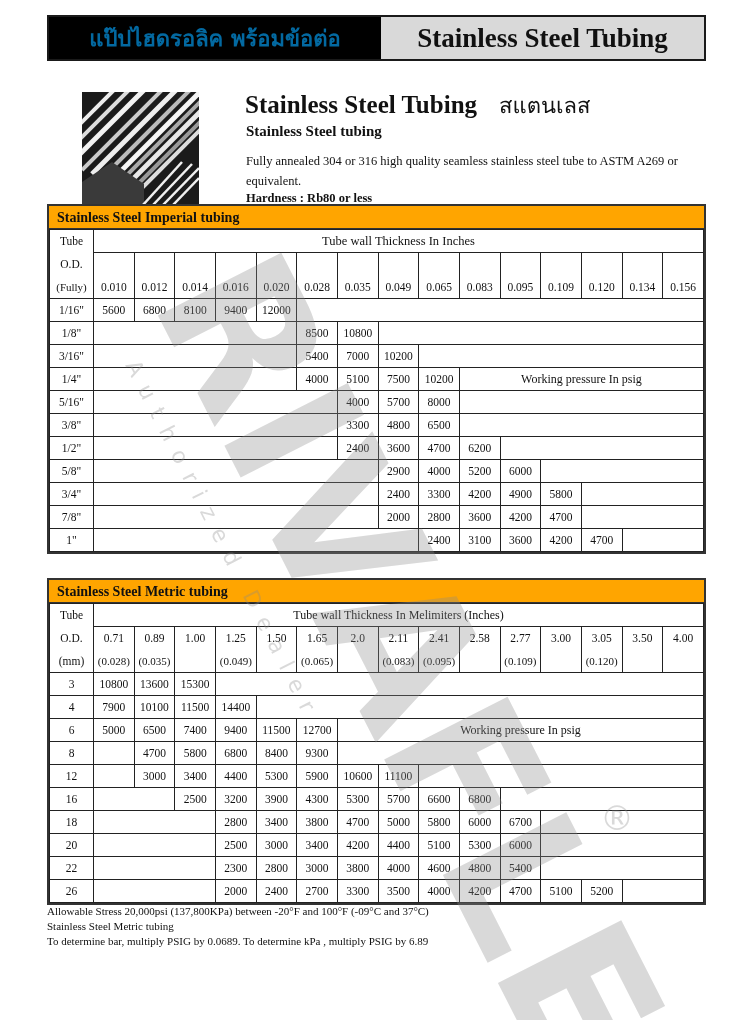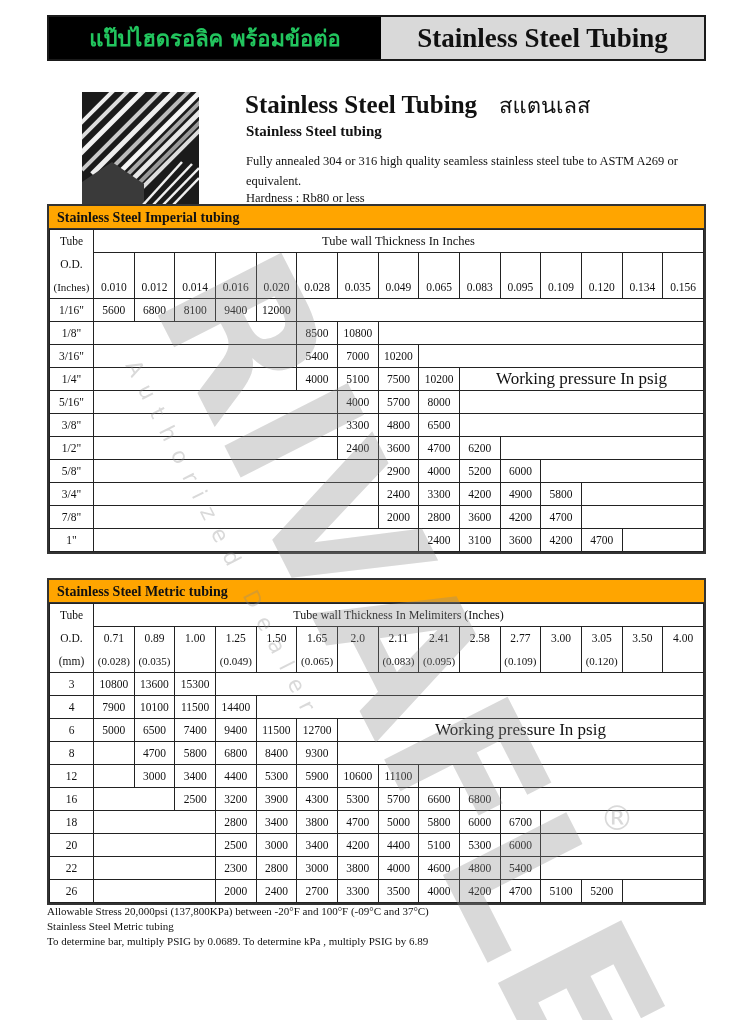--- a/index.html
+++ b/index.html
@@ -1,39 +1,39 @@
 <!DOCTYPE html>
 <html><head>
 <meta charset="utf-8">
 <style>
   * { box-sizing: border-box; margin: 0; padding: 0; }
   html, body { width: 750px; height: 1020px; background: #fff; overflow: hidden; }
   body { position: relative; font-family: "Liberation Serif", "DejaVu Serif", serif; color: #111; }
 
   .hdr { position: absolute; left: 47px; top: 15px; width: 659px; height: 46px; border: 2px solid #1a1a1a; display: flex; }
-  .hdr-left { width: 332px; background: #000; color: #22c55e; font-family: "DejaVu Sans", sans-serif; font-weight: bold; font-size: 22px; display: flex; align-items: center; justify-content: center; }
+  .hdr-left { width: 332px; background: #000; color: #0369a1; font-family: "DejaVu Sans", sans-serif; font-weight: bold; font-size: 22px; display: flex; align-items: center; justify-content: center; }
   .hdr-right { flex: 1; background: #d9d9d9; color: #111; font-weight: bold; font-size: 27px; display: flex; align-items: center; justify-content: center; }
 
   .photo { position: absolute; left: 82px; top: 92px; width: 117px; height: 114px; overflow: hidden; background: #222; }
   .photo svg { display: block; }
 
   .title { position: absolute; left: 245px; top: 88px; font-size: 25px; font-weight: bold; white-space: nowrap; }
   .title .th { font-family: "DejaVu Sans", sans-serif; font-weight: normal; font-size: 22px; margin-left: 22px; }
   .subtitle { position: absolute; left: 246px; top: 123px; font-size: 15px; font-weight: bold; }
   .desc { position: absolute; left: 246px; top: 151px; width: 460px; font-size: 12.5px; line-height: 20px; }
-  .hard { position: absolute; left: 246px; top: 191px; font-size: 12.5px; }
+  .hard { position: absolute; left: 246px; top: 191px; font-size: 12.5px; font-weight: bold; }
 
   .tbl-wrap { position: absolute; left: 47px; width: 659px; border: 2px solid #333; background: transparent; }
   .tbl-title { height: 23px; background: #ffa500; border-bottom: 1px solid #333; font-weight: bold; font-size: 14px; padding-left: 8px; line-height: 23px; }
   table { border-collapse: collapse; width: 100%; table-layout: fixed; font-size: 11.5px; }
   td { border: 1px solid #222; text-align: center; vertical-align: middle; padding: 0; height: 23px; white-space: nowrap; }
   td.od { width: 45px; }
   .nb-t { border-top: none; font-family: Liberation Serif, serif; }
   .nb-b { border-bottom: none; }
-  td.wp { font-size: 17px; }
+  td.wp { font-size: 12px; }
   td.sub { font-size: 11px; }
 
   .wm { position: absolute; left: 0; top: 0; width: 750px; height: 1020px; pointer-events: none; }
 
   .notes { position: absolute; left: 47px; top: 904px; font-size: 11px; line-height: 15px; }
 </style>
 </head>
 <body>
 
 <div class="hdr">
@@ -98,21 +98,21 @@
           <td class="nb-b"></td>
           <td class="nb-b"></td>
           <td class="nb-b"></td>
         <td class="nb-b"></td>
           <td class="nb-b"></td>
           <td class="nb-b"></td>
           <td class="nb-b"></td>
           <td class="nb-b"></td>
       </tr>
       <tr id="imp-thick-row">
-        <td class="od nb-t" style="font-size:11px;">(Inches)</td>
+        <td class="od nb-t" style="font-size:11px;">(Fully)</td>
       <td class="nb-t">0.010</td>
           <td class="nb-t">0.012</td>
           <td class="nb-t">0.014</td>
           <td class="nb-t">0.016</td>
           <td class="nb-t">0.020</td>
           <td class="nb-t">0.028</td>
           <td class="nb-t">0.035</td>
           <td class="nb-t">0.049</td>
           <td class="nb-t">0.065</td>
           <td class="nb-t">0.083</td>

